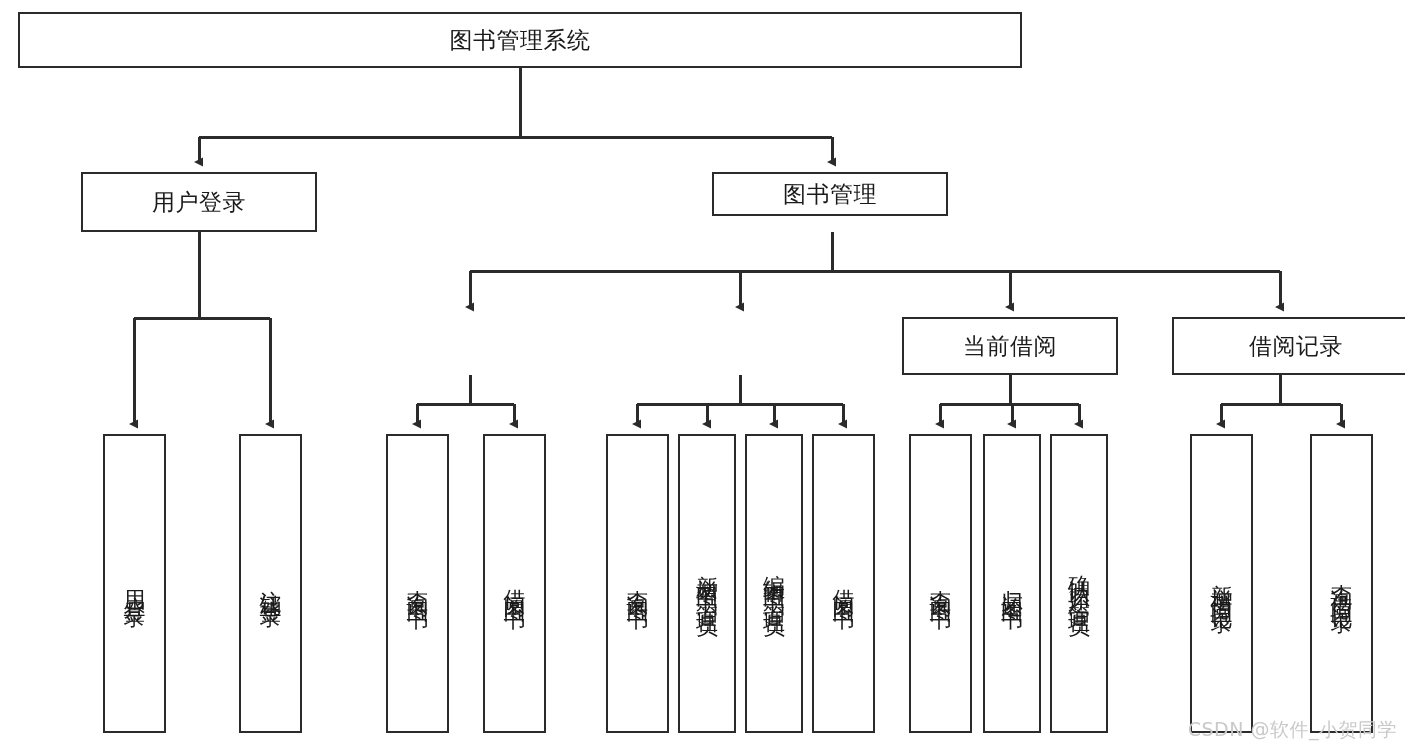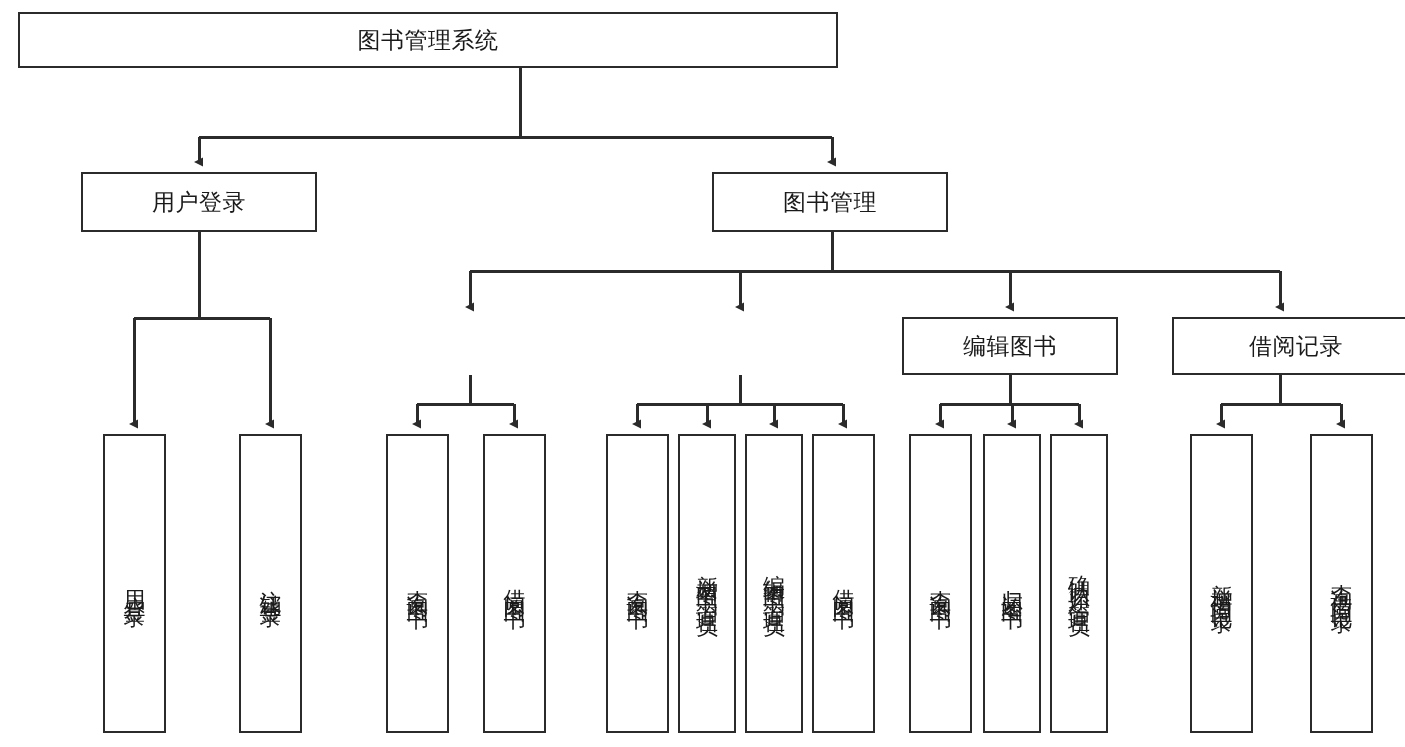--- a/index.html
+++ b/index.html
@@ -115,33 +115,33 @@
       <path d="M1012,404 L1012,424" marker-end="url(#arrow)"></path>
       <path d="M1079,404 L1079,424" marker-end="url(#arrow)"></path>
 
       <path d="M1280,375 L1280,404"></path>
       <path d="M1221,404 L1341,404"></path>
       <path d="M1221,404 L1221,424" marker-end="url(#arrow)"></path>
       <path d="M1341,404 L1341,424" marker-end="url(#arrow)"></path>
     </g>
   </svg>
 
-  <div class="node horizontal" id="node-root" style="left:18px; top:12px; width:820px; height:56px;">
+  <div class="node horizontal" id="node-root" style="left:18px; top:12px; width:1004px; height:56px;">
     <span class="hlabel">图书管理系统</span>
   </div>
 
   <div class="node horizontal" id="node-user-login" style="left:81px; top:172px; width:236px; height:60px;">
     <span class="hlabel">用户登录</span>
   </div>
-  <div class="node horizontal" id="node-book-manage" style="left:712px; top:172px; width:236px; height:60px;font-family:Liberation Serif, serif;">
+  <div class="node horizontal" id="node-book-manage" style="left:712px; top:172px; width:236px; height:44px;font-family:Liberation Serif, serif;">
     <span class="hlabel">图书管理</span>
   </div>
 
   <div class="node horizontal" id="node-current-borrow" style="left:902px; top:317px; width:216px; height:58px;">
-    <span class="hlabel">编辑图书</span>
+    <span class="hlabel">当前借阅</span>
   </div>
   <div class="node horizontal" id="node-borrow-record" style="left:1172px; top:317px; width:248px; height:58px;font-family:Liberation Serif, serif;">
     <span class="hlabel">借阅记录</span>
   </div>
 
   <div class="node vertical" style="left:103px; top:434px; width:63px; height:299px;">
     <span class="vlabel">用户登录</span>
   </div>
   <div class="node vertical" style="left:239px; top:434px; width:63px; height:299px;">
     <span class="vlabel">注销登录</span>
@@ -173,13 +173,14 @@
   <div class="node vertical" style="left:1050px; top:434px; width:58px; height:299px;">
     <span class="vlabel">确认归还（管理员）</span>
   </div>
   <div class="node vertical" style="left:1190px; top:434px; width:63px; height:299px;">
     <span class="vlabel">新增借阅记录</span>
   </div>
   <div class="node vertical" style="left:1310px; top:434px; width:63px; height:299px;">
     <span class="vlabel">查询借阅记录</span>
   </div>
 
+  <div class="watermark">CSDN @软件_小贺同学</div>
 </div>
 
 </body></html>

